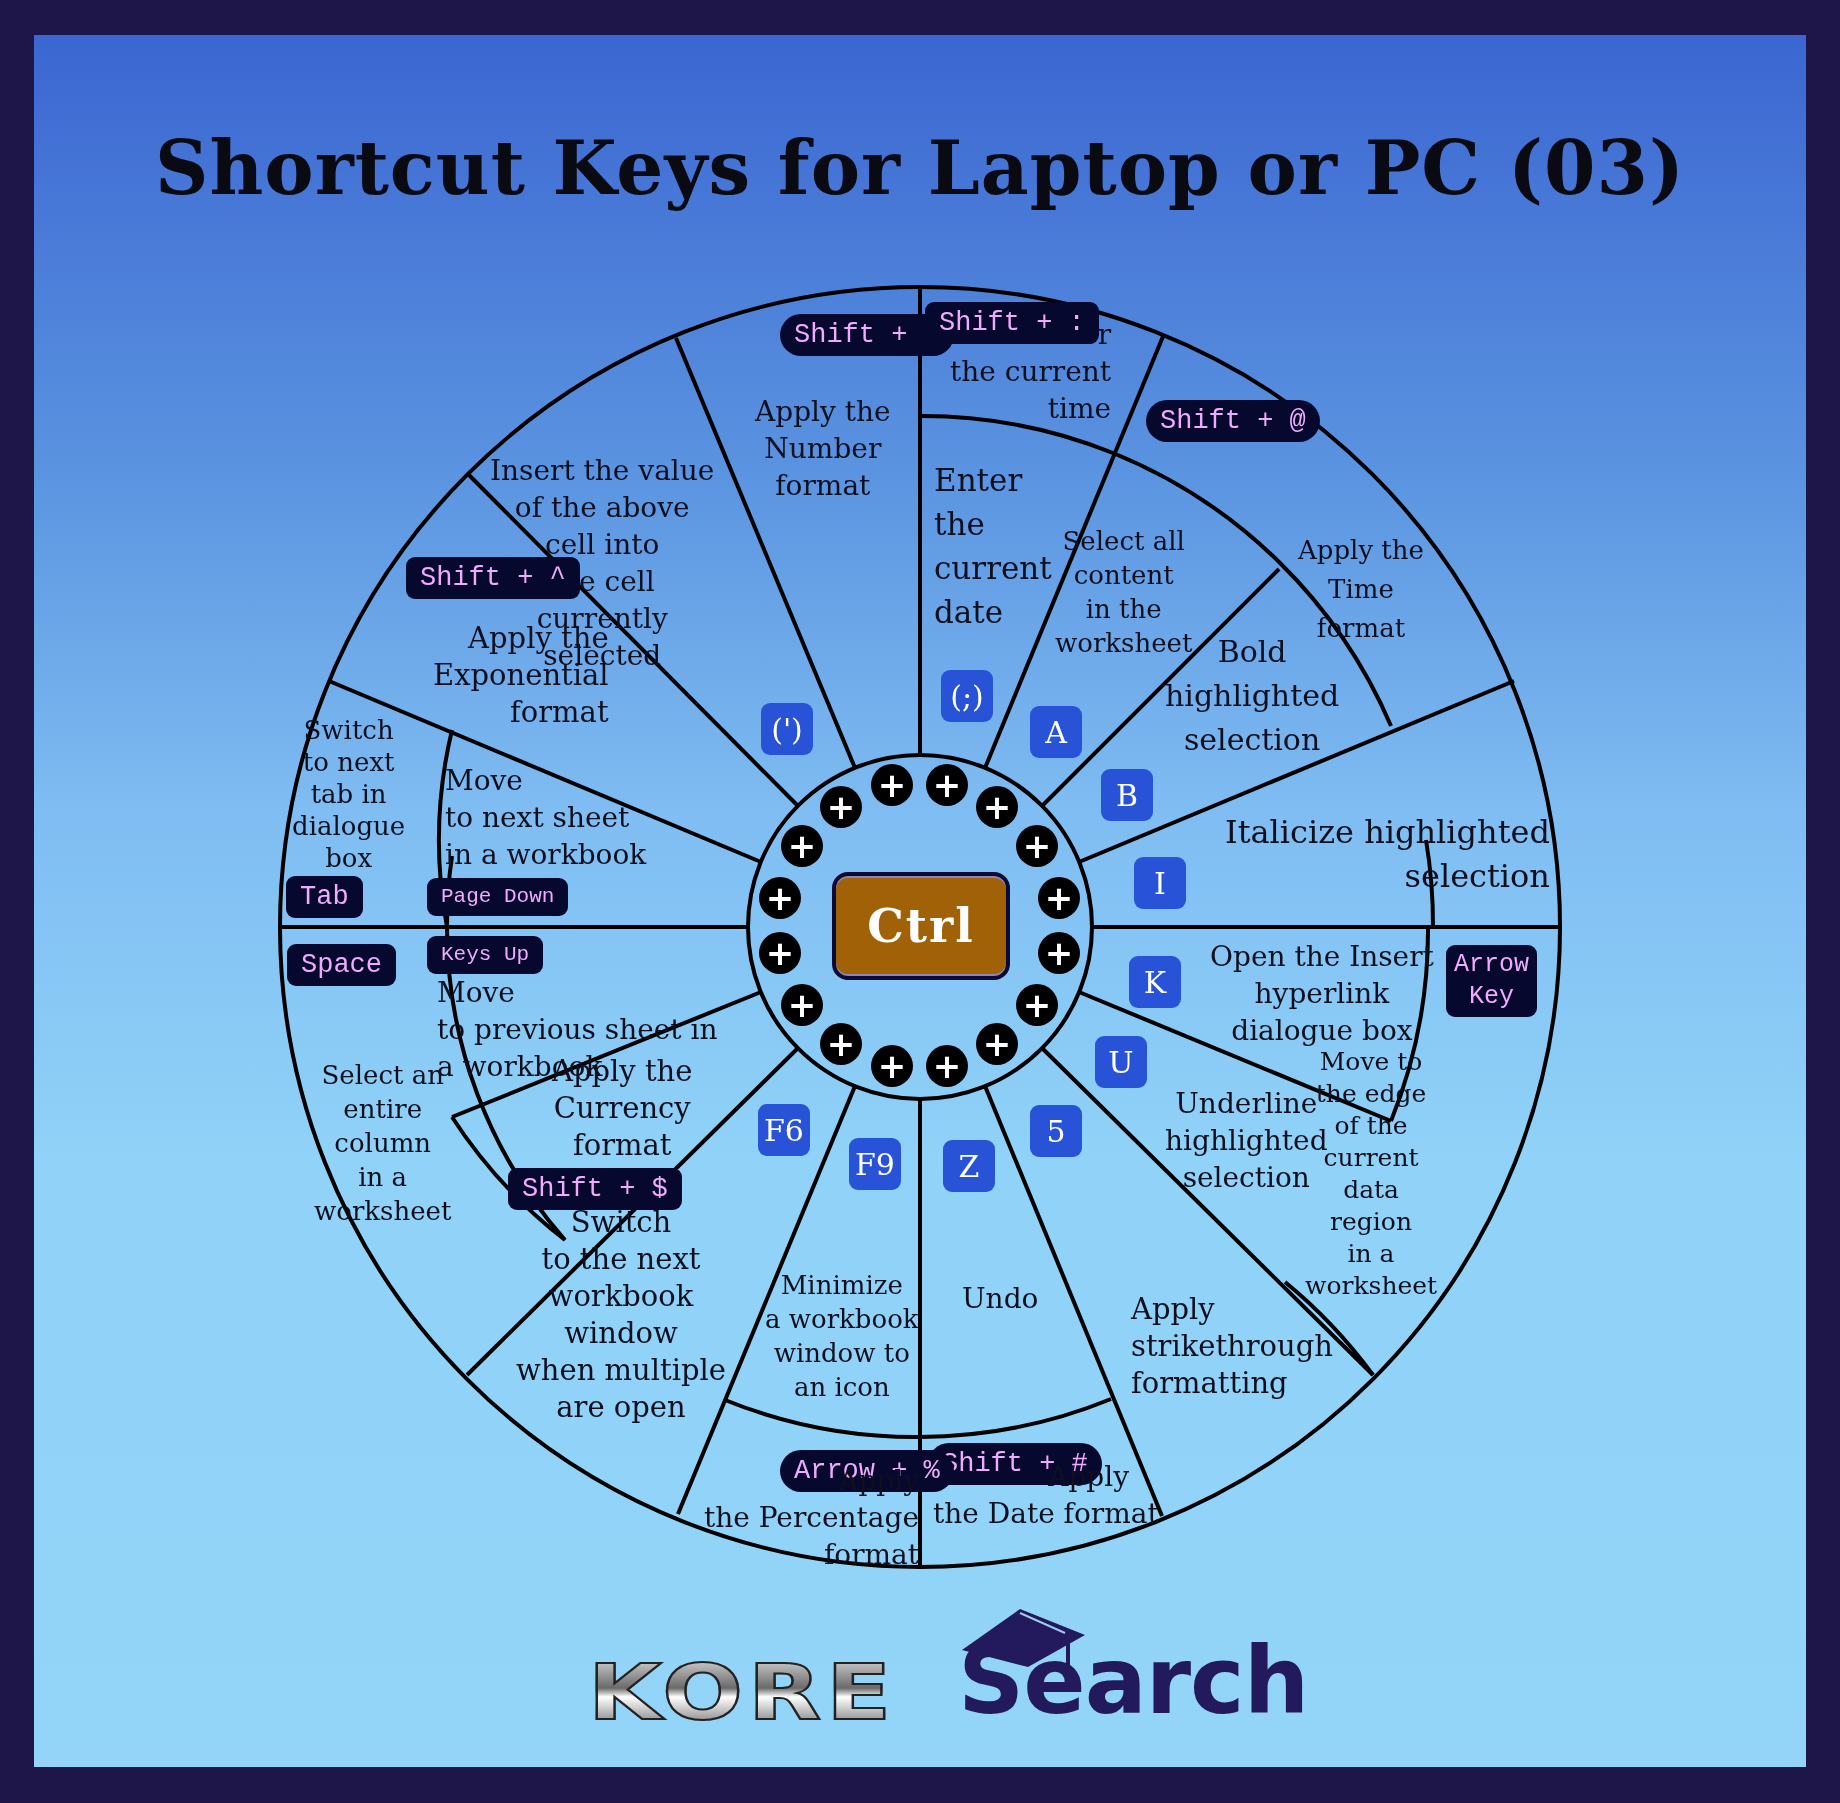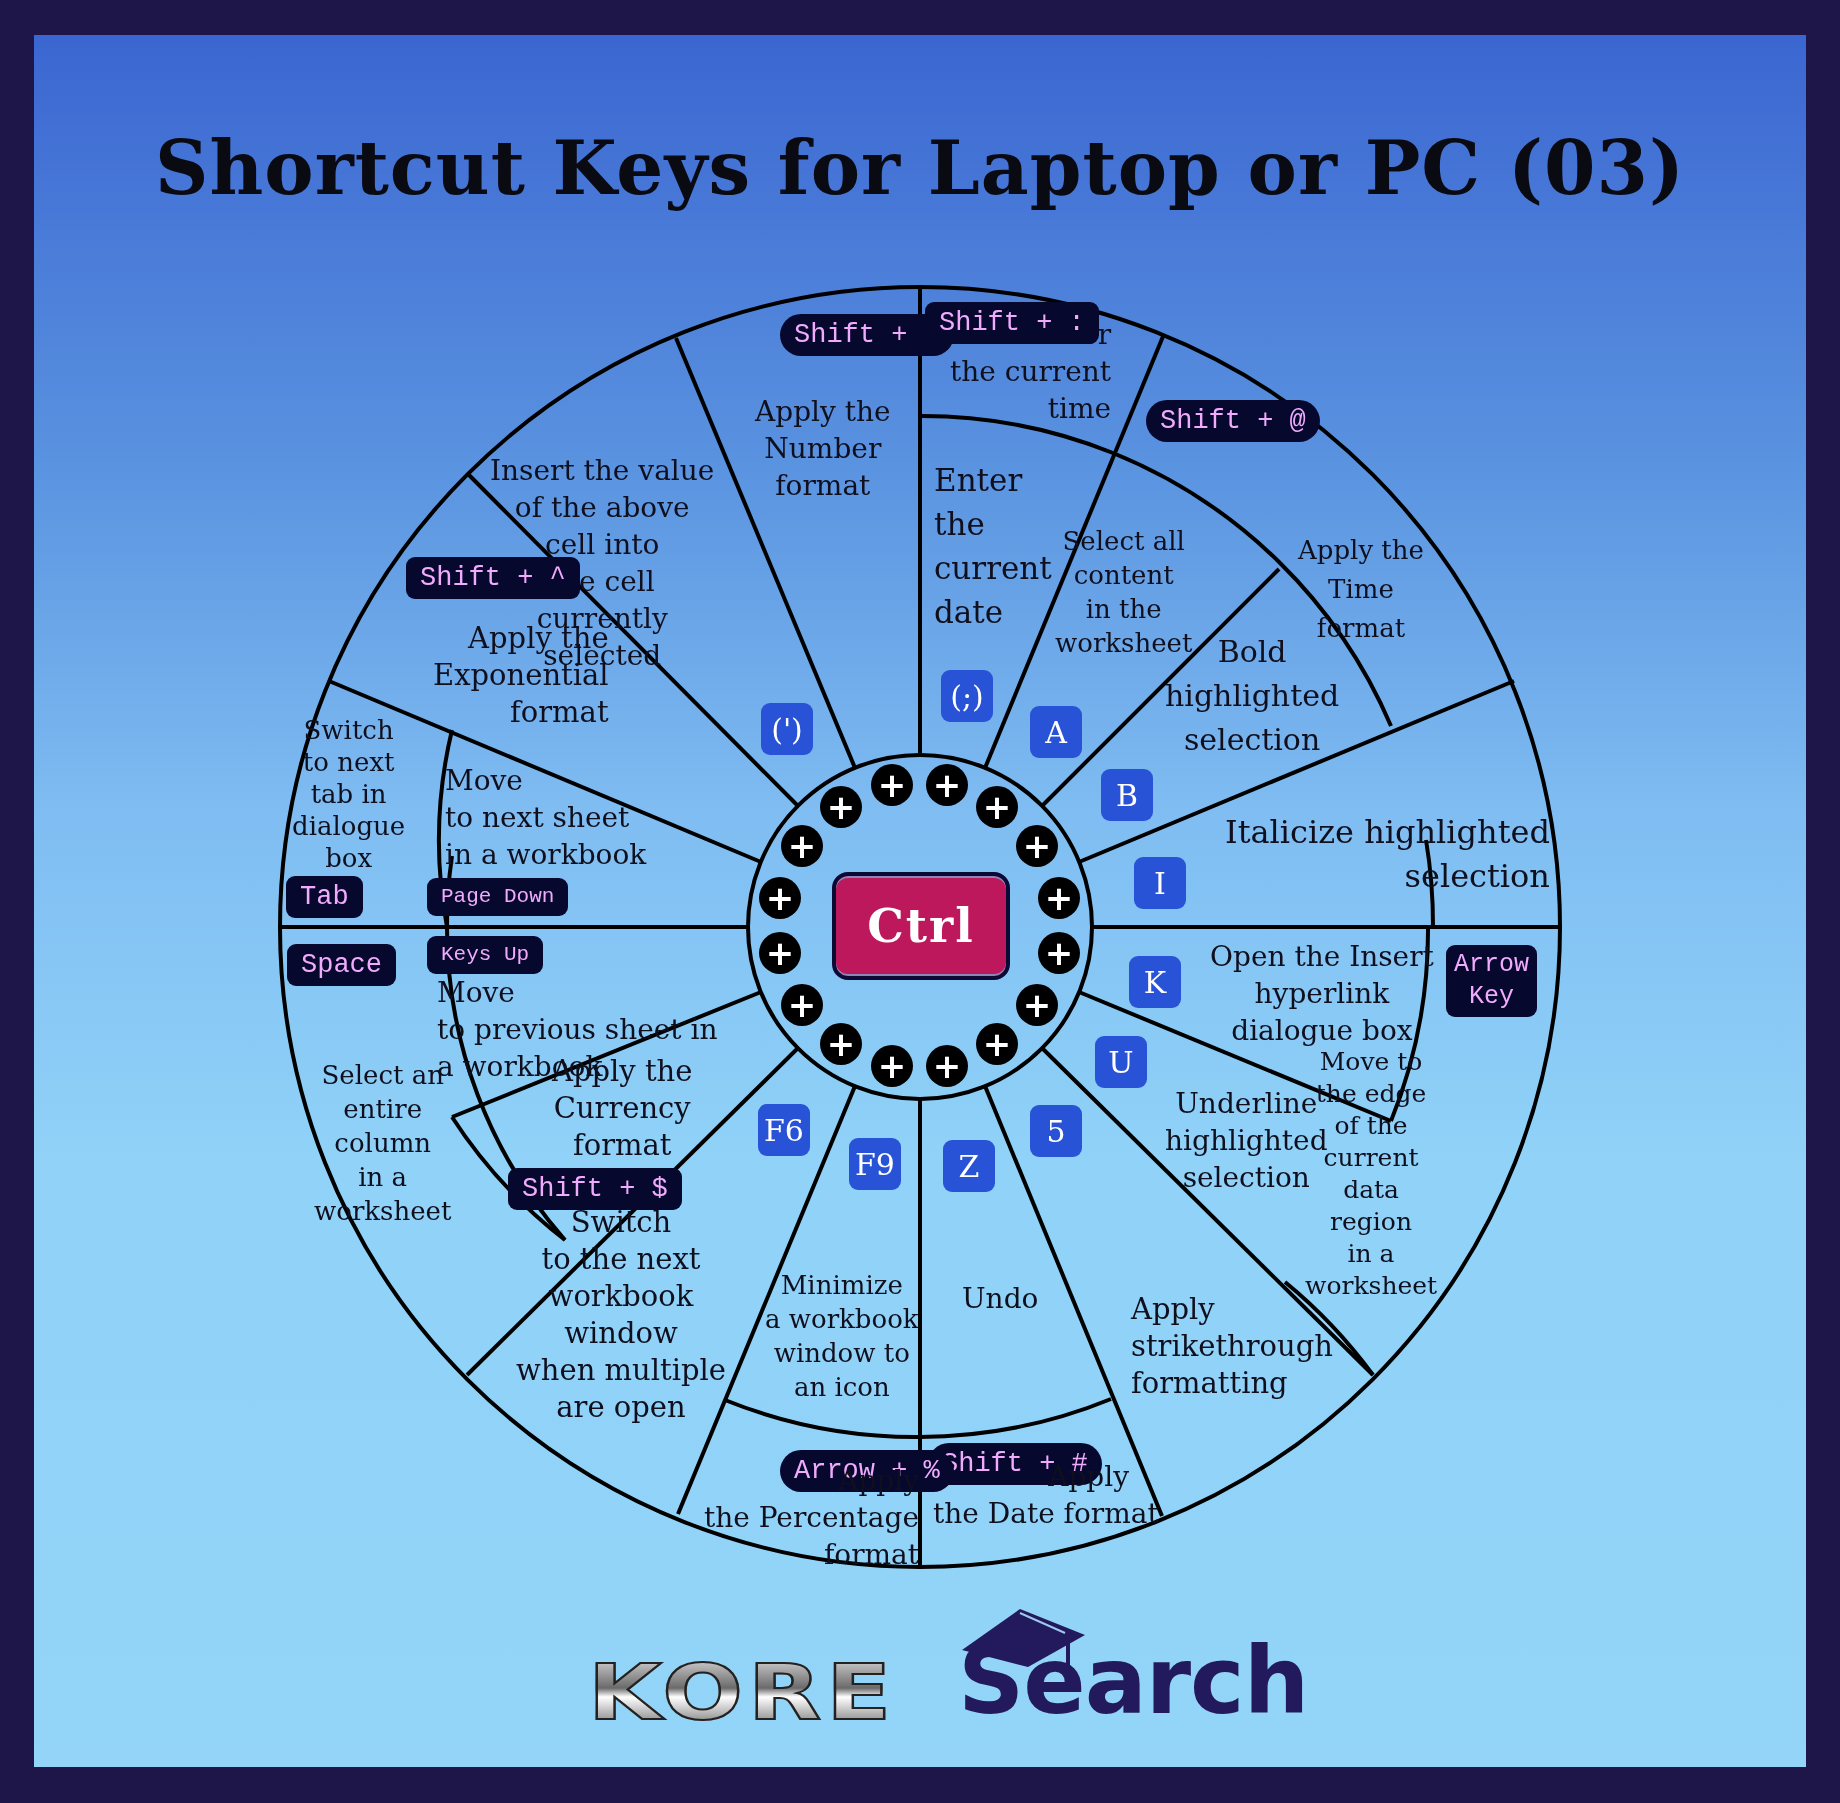--- a/index.html
+++ b/index.html
@@ -11,21 +11,21 @@
            font-weight:bold; color:#0a0a12; letter-spacing:1px; font-family:"DejaVu Serif","Liberation Serif",serif; }
   svg.wheel { position:absolute; left:0; top:0; }
   .t { position:absolute; color:#0f0f1e; font-size:28px; line-height:37px; white-space:pre; font-family:"DejaVu Serif","Liberation Serif",serif; }
   .tc { text-align:center; } .tr { text-align:right; } .tl { text-align:left; }
   .pill { position:absolute; background:#07082e; color:#f0abfc; border-radius:22px; font-size:27px;
           padding:4px 14px; white-space:nowrap; line-height:34px; font-family:Liberation Mono, monospace; }
   .pill.sq { border-radius:9px; }
   .pill.sm { font-size:21px; line-height:30px; padding:4px 14px; }
   .bk { position:absolute; width:52px; height:52px; background:#2953d6; border-radius:9px; color:#fff;
         font-size:30px; display:flex; align-items:center; justify-content:center; font-family:"DejaVu Serif","Liberation Serif",serif; }
-  .ctrl { position:absolute; left:832px; top:872px; width:178px; height:108px; background:#be185d;
+  .ctrl { position:absolute; left:832px; top:872px; width:178px; height:108px; background:#a16207;
           border:4px solid #0b0a35; border-radius:16px; box-sizing:border-box; color:#fff; font-size:46px;
           font-weight:bold; display:flex; align-items:center; justify-content:center; letter-spacing:2px;
           box-shadow:0 -2px 0 #8a86b8 inset, 0 2px 0 #8a86b8 inset; font-family:"DejaVu Serif","Liberation Serif",serif; }
   .plus { position:absolute; width:42px; height:42px; border-radius:50%; background:#000; color:#fff;
           display:flex; align-items:center; justify-content:center; font-size:34px; font-weight:bold; line-height:1;
           font-family:"DejaVu Sans","Liberation Sans",sans-serif; }
   .kore { position:absolute; left:588px; top:1648px; font-family:"DejaVu Sans","Liberation Sans",sans-serif; font-size:76px;
           font-weight:bold; letter-spacing:4px; color:#d9d9d9;
           background:linear-gradient(180deg,#f5f5f5 0%,#6a6a6a 45%,#ffffff 55%,#4a4a4a 100%);
           -webkit-background-clip:text; background-clip:text; -webkit-text-fill-color:transparent;

